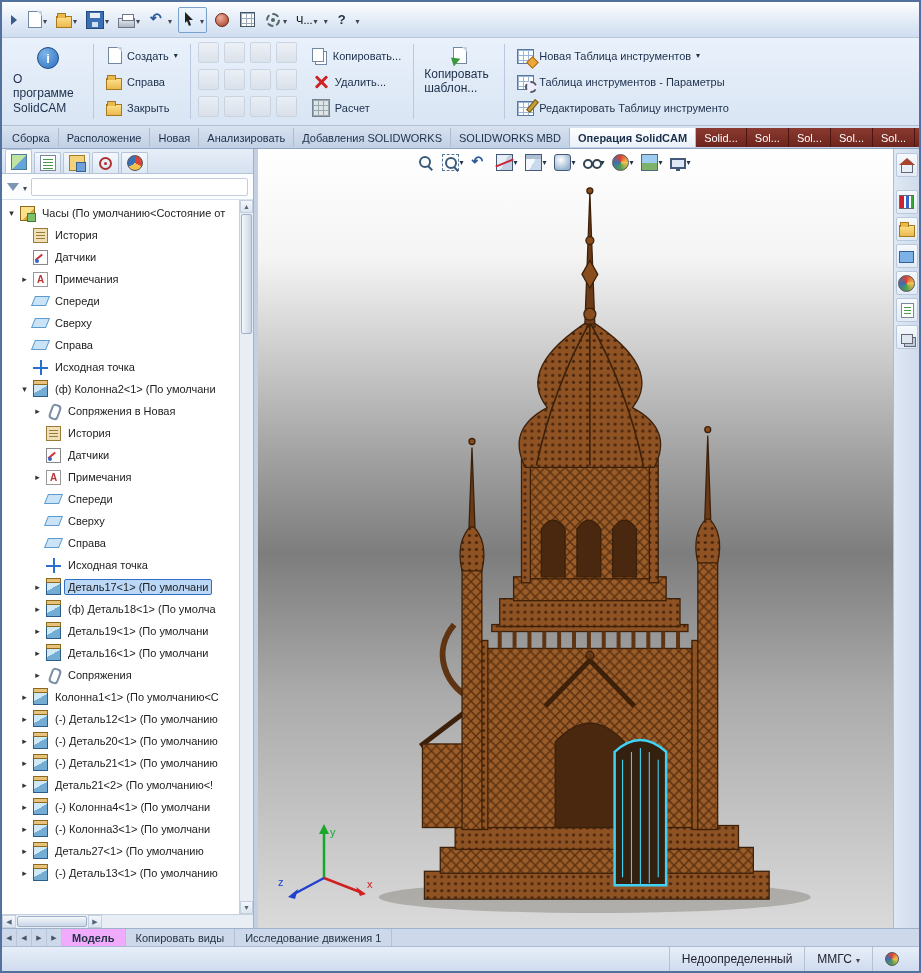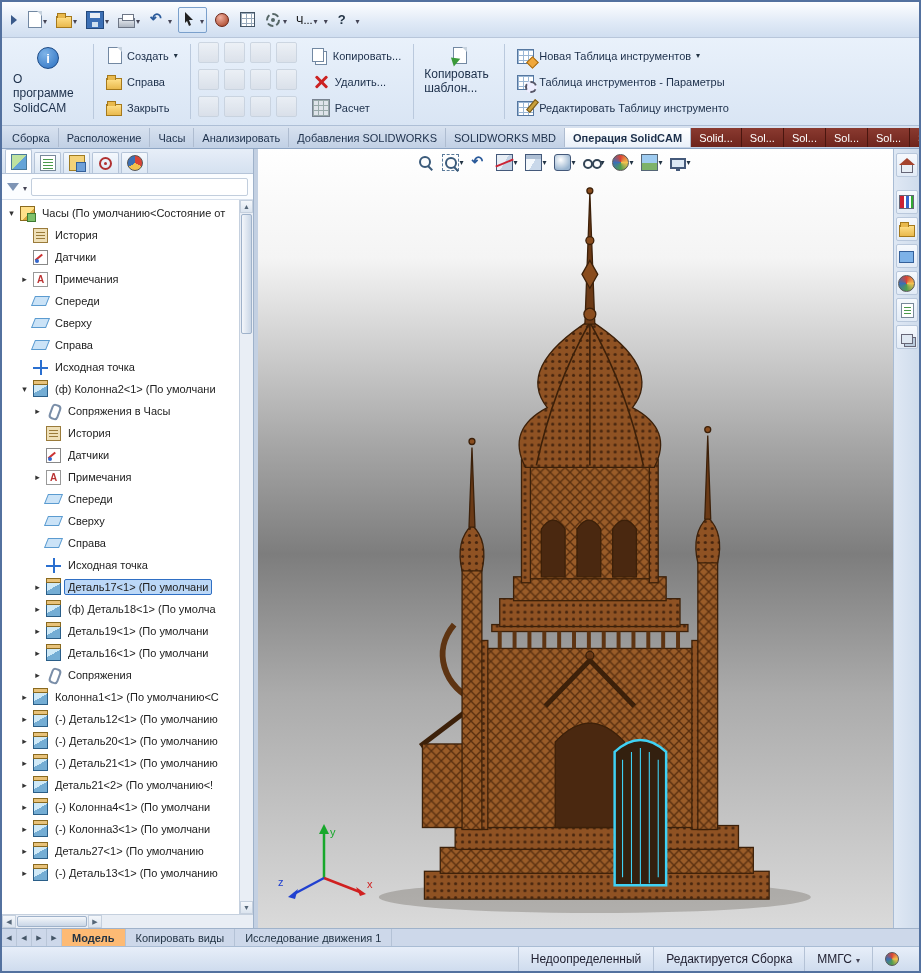--- a/index.html
+++ b/index.html
@@ -153,21 +153,21 @@
 
 
 .taskpane{width:26px;background:linear-gradient(90deg,#dfe8f4,#cfdcec);border-left:1px solid #a9bcd4;display:flex;flex-direction:column;align-items:center;padding-top:4px;gap:3px;flex:0 0 auto}
 .tpbtn{width:22px;height:24px;border:1px solid #b9c8dc;background:linear-gradient(#f6f9fd,#e2ebf6);display:flex;align-items:center;justify-content:center;border-radius:2px}
 .tpbtn.tp-top{margin-bottom:10px}
 
 
 .bottombar{height:18px;display:flex;align-items:stretch;background:#cdd8ea;border-top:1px solid #9fb2ca;flex:0 0 auto}
 .nbtn{width:15px;display:flex;align-items:center;justify-content:center;color:#456;font-size:7px;border-right:1px solid #b9c6d8}
 .btab{padding:1px 10px;display:flex;align-items:center;border-right:1px solid #b4c2d6;color:#234;white-space:nowrap}
-.btab.active{background:#fdba74;font-weight:bold}
+.btab.active{background:#f0abfc;font-weight:bold}
 .statusbar{height:25px;display:flex;align-items:center;background:linear-gradient(#e7eef9,#cfdcee);border-top:1px solid #a9bcd4;padding:0 8px;font-size:12px;flex:0 0 auto;color:#223}
 .sseg{border-left:1px solid #b4c2d6;padding:0 12px;height:100%;display:flex;align-items:center;gap:4px;white-space:nowrap}
 .sseg.first{border-left:none;padding-left:0}
 .sspacer{margin-left:auto}
 .sicon{width:14px;height:14px}
 </style>
 </head>
 <body>
 
 <div class="window">
@@ -308,21 +308,21 @@
           <span>Редактировать Таблицу инструменто</span>
           <span class="dd2"></span>
         </button>
       </div>
   </div>
 
   <div class="tabstrip">
 
   <div class="tab">Сборка</div>
       <div class="tab">Расположение</div>
-      <div class="tab">Часы</div>
+      <div class="tab">Новая</div>
       <div class="tab">Анализировать</div>
       <div class="tab">Добавления SOLIDWORKS</div>
       <div class="tab">SOLIDWORKS MBD</div>
       <div class="tab active">Операция SolidCAM</div>
       <div class="tab dark">Solid...</div>
       <div class="tab dark">Sol...</div>
       <div class="tab dark">Sol...</div>
       <div class="tab dark">Sol...</div>
       <div class="tab dark">Sol...</div>
       <div class="tab dark">Sol...</div>
@@ -398,21 +398,21 @@
               <span class="lbl">Исходная точка</span>
             </div>
             <div class="trow" style="padding-left: 17px;">
               <span class="arr">▾</span>
               <span class="tic part-icon"></span>
               <span class="lbl">(ф) Колонна2&lt;1&gt; (По умолчани</span>
             </div>
             <div class="trow" style="padding-left: 30px;">
               <span class="arr">▸</span>
               <span class="tic mates-icon"></span>
-              <span class="lbl">Сопряжения в Часы</span>
+              <span class="lbl">Сопряжения в Новая</span>
             </div>
             <div class="trow" style="padding-left: 30px;">
               <span class="arr"></span>
               <span class="tic history-icon"></span>
               <span class="lbl">История</span>
             </div>
             <div class="trow" style="padding-left: 30px;">
               <span class="arr"></span>
               <span class="tic sensors-icon"></span>
               <span class="lbl">Датчики</span>
@@ -678,21 +678,20 @@
 
     <div class="btab active">Модель</div>
         <div class="btab">Копировать виды</div>
         <div class="btab">Исследование движения 1</div>
       </div>
   </div>
 
   <div class="statusbar">
     <div class="sspacer"></div>
     <div class="sseg">Недоопределенный</div>
-    <div class="sseg">Редактируется Сборка</div>
     <div class="sseg">
         <span>ММГС</span>
         <span class="dd"></span>
       </div>
     <div class="sseg">
         <span class="ic status-globe-icon sicon"></span>
       </div>
   </div>
 
 </div>

